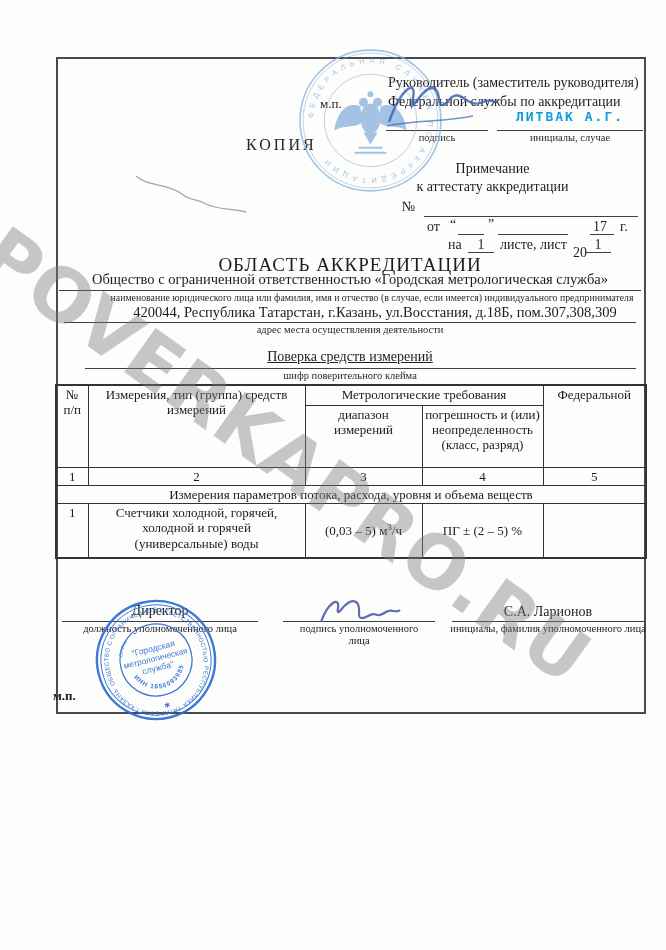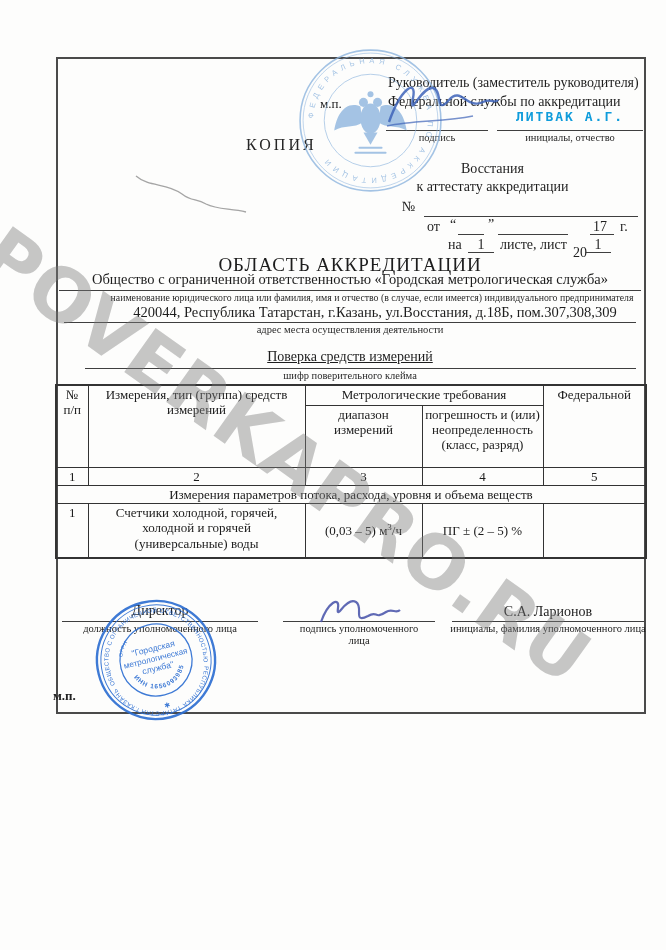--- a/index.html
+++ b/index.html
@@ -61,29 +61,29 @@
 <svg class="abs stamp" style="left:383px;top:76px;z-index:30;" width="118" height="58" viewBox="0 0 118 58">
   <path d="M6,46 C18,12 34,2 30,22 C26,44 38,10 50,12 C60,14 52,40 66,24 C78,10 84,34 100,26 C108,22 112,28 115,24" fill="none" stroke="#3d63b8" stroke-width="2.4" opacity="0.85"></path>
   <path d="M4,50 C30,44 60,46 90,40" fill="none" stroke="#3d63b8" stroke-width="1.6" opacity="0.7"></path>
 </svg>
 
 <div class="abs uline" style="left:386px;top:130px;width:102px;"></div>
 <div class="abs cap ctr" style="left:386px;top:132px;width:102px;">подпись</div>
 
 <div class="abs facsimile ctr" style="left:497px;top:109px;width:146px;">ЛИТВАК А.Г.</div>
 <div class="abs uline" style="left:497px;top:130px;width:146px;"></div>
-<div class="abs cap ctr" style="left:497px;top:132px;width:146px;">инициалы, отчество</div>
+<div class="abs cap ctr" style="left:497px;top:132px;width:146px;">инициалы, случае</div>
 
 <div class="abs copy" style="left:246px;top:136px;">КОПИЯ</div>
 
 <svg class="abs" style="left:130px;top:170px;" width="135" height="48" viewBox="0 0 135 48">
   <path d="M6,6 C20,18 36,12 52,24 C62,32 66,28 76,34 C88,40 100,38 116,42" fill="none" stroke="#8f8f8f" stroke-width="1.3" opacity="0.8"></path>
 </svg>
 
-<div class="abs annex ctr" style="left:390px;top:161px;width:205px;">Восстания</div>
+<div class="abs annex ctr" style="left:390px;top:161px;width:205px;">Примечание</div>
 <div class="abs annex ctr" style="left:390px;top:179px;width:205px;">к аттестату аккредитации</div>
 
 <div class="abs annex" style="left:402px;top:199px;">№</div>
 <div class="abs uline" style="left:424px;top:216px;width:214px;"></div>
 
 <div class="abs annex" style="left:427px;top:219px;">от</div>
 <div class="abs annex" style="left:450px;top:217px;">“</div>
 <div class="abs uline" style="left:458px;top:234px;width:26px;"></div>
 <div class="abs annex" style="left:488px;top:217px;">”</div>
 <div class="abs uline" style="left:498px;top:234px;width:70px;"></div>

